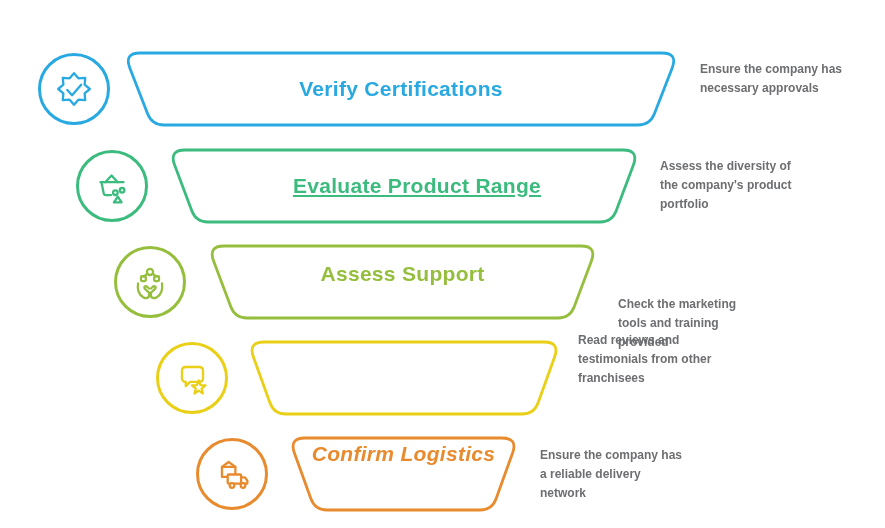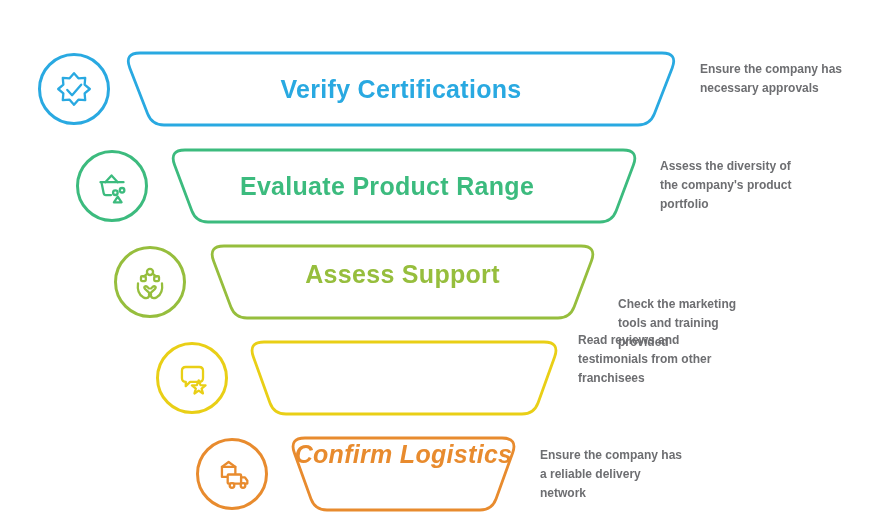--- a/index.html
+++ b/index.html
@@ -4,21 +4,21 @@
 <style>
   html,body { margin:0; padding:0; background:#ffffff; }
   .canvas {
     position:relative; width:885px; height:528px; overflow:hidden;
     background:#ffffff; font-family:"Liberation Sans", sans-serif;
   }
   .shapes-layer { position:absolute; left:0; top:0; }
   .shape-path { fill:none; stroke:var(--c,#999); stroke-width:2.8; }
   .funnel-title {
     position:absolute; display:flex; align-items:center; justify-content:center;
-    font-weight:bold; font-size:25px; letter-spacing:0.3px; color:var(--c,#333);
+    font-weight:bold; font-size:21px; letter-spacing:0.3px; color:var(--c,#333);
     text-align:center; pointer-events:none;
   }
   .step-desc {
     position:absolute; font-size:12px; line-height:19px; font-weight:bold;
     color:var(--c,#6D6E71); white-space:pre-line;
   }
   .icon-circle {
     position:absolute; width:66px; height:66px; border:3px solid var(--c,#999);
     border-radius:50%; display:flex; align-items:center; justify-content:center;
     color:var(--c,#999); background:#ffffff; box-sizing:content-box;
@@ -33,21 +33,21 @@
 
   <svg class="shapes-layer" width="885" height="528" viewBox="0 0 885 528">
     <path class="shape-path" d="M 140 53 L 662 53 Q 678 53 672.2 67.9 L 654.4 113.8 Q 650 125 638 125 L 164 125 Q 152 125 147.6 113.8 L 129.8 67.9 Q 124 53 140 53 Z" style="--c: #29A9E1;"></path>
     <path class="shape-path" d="M 185 150 L 623 150 Q 639 150 633.4 165 L 616.2 210.8 Q 612 222 600 222 L 208 222 Q 196 222 191.8 210.8 L 174.6 165 Q 169 150 185 150 Z" style="--c: #3CBB7E;"></path>
     <path class="shape-path" d="M 224 246 L 581 246 Q 597 246 591.4 261 L 574.2 306.8 Q 570 318 558 318 L 247 318 Q 235 318 230.8 306.8 L 213.6 261 Q 208 246 224 246 Z" style="--c: #96BE3D;"></path>
     <path class="shape-path" d="M 264 342 L 544 342 Q 560 342 554.6 357 L 538.1 402.7 Q 534 414 522 414 L 286 414 Q 274 414 269.9 402.7 L 253.4 357 Q 248 342 264 342 Z" style="--c: #E9CF16;"></path>
     <path class="shape-path" d="M 305 438 L 502 438 Q 518 438 512.6 453 L 496.1 498.7 Q 492 510 480 510 L 327 510 Q 315 510 310.9 498.7 L 294.4 453 Q 289 438 305 438 Z" style="--c: #E88B2E;"></path>
   </svg>
 
   <div class="funnel-title" style="left: 124px; top: 53px; width: 554px; height: 72px; --c: #29A9E1;">Verify Certifications</div>
-  <div class="funnel-title" style="left: 152px; top: 150px; width: 470px; height: 72px; --c: #3CBB7E;">Evaluate Product Range</div>
+  <div class="funnel-title" style="left: 182px; top: 150px; width: 470px; height: 72px; text-decoration: underline; --c: #3CBB7E;">Evaluate Product Range</div>
   <div class="funnel-title" style="left: 208px; top: 246px; width: 389px; height: 56px; --c: #96BE3D;">Assess Support</div>
   <div class="funnel-title" style="left: 289px; top: 426px; width: 229px; height: 56px; font-style: italic; --c: #E88B2E;">Confirm Logistics</div>
 
   <div class="step-desc" style="left: 700px; top: 60px; --c: #6D6E71;">Ensure the company has
 necessary approvals</div>
   <div class="step-desc" style="left: 660px; top: 157px; --c: #6D6E71;">Assess the diversity of
 the company's product
 portfolio</div>
   <div class="step-desc" style="left: 618px; top: 254px; margin-top: 41px; --c: #6D6E71;">Check the marketing
 tools and training

